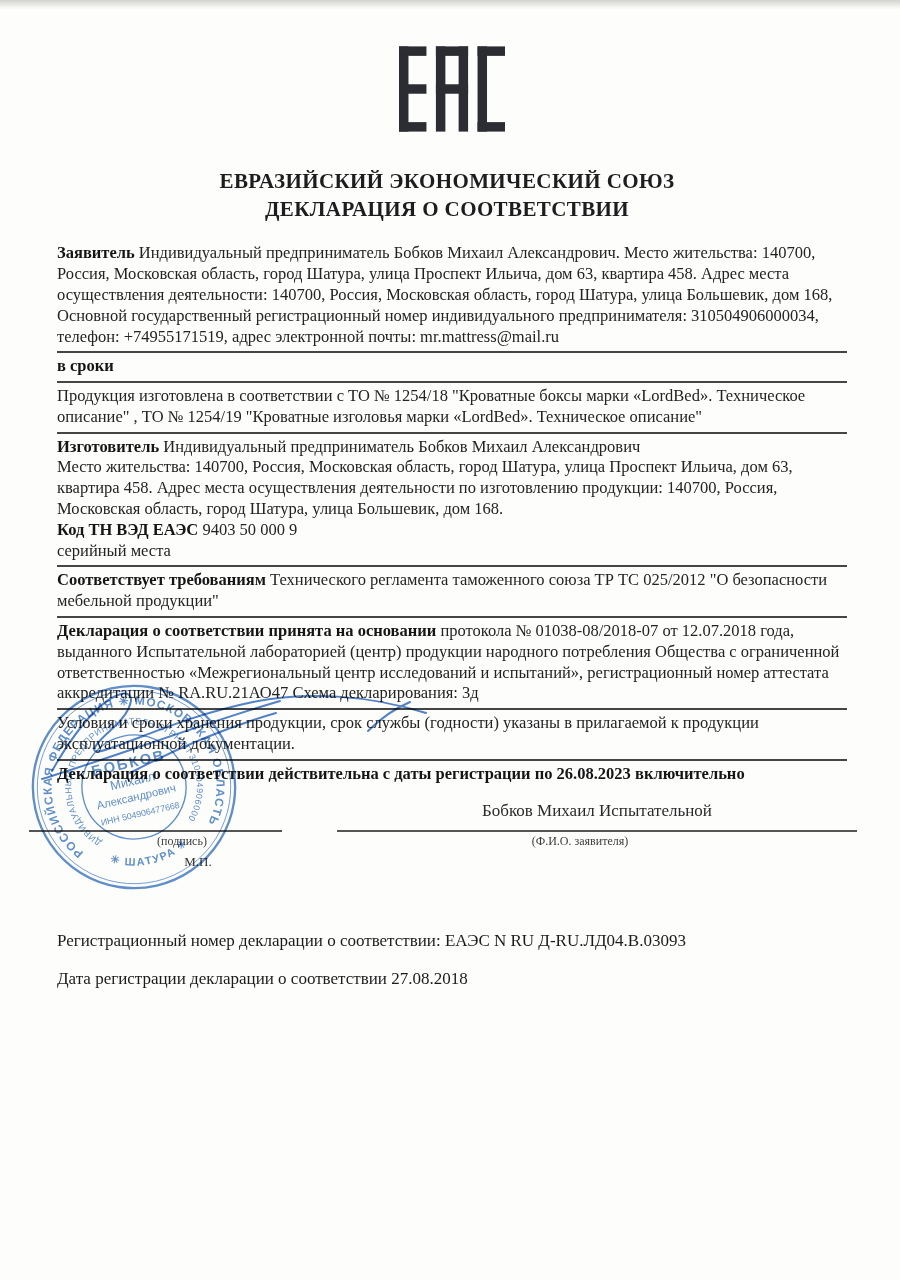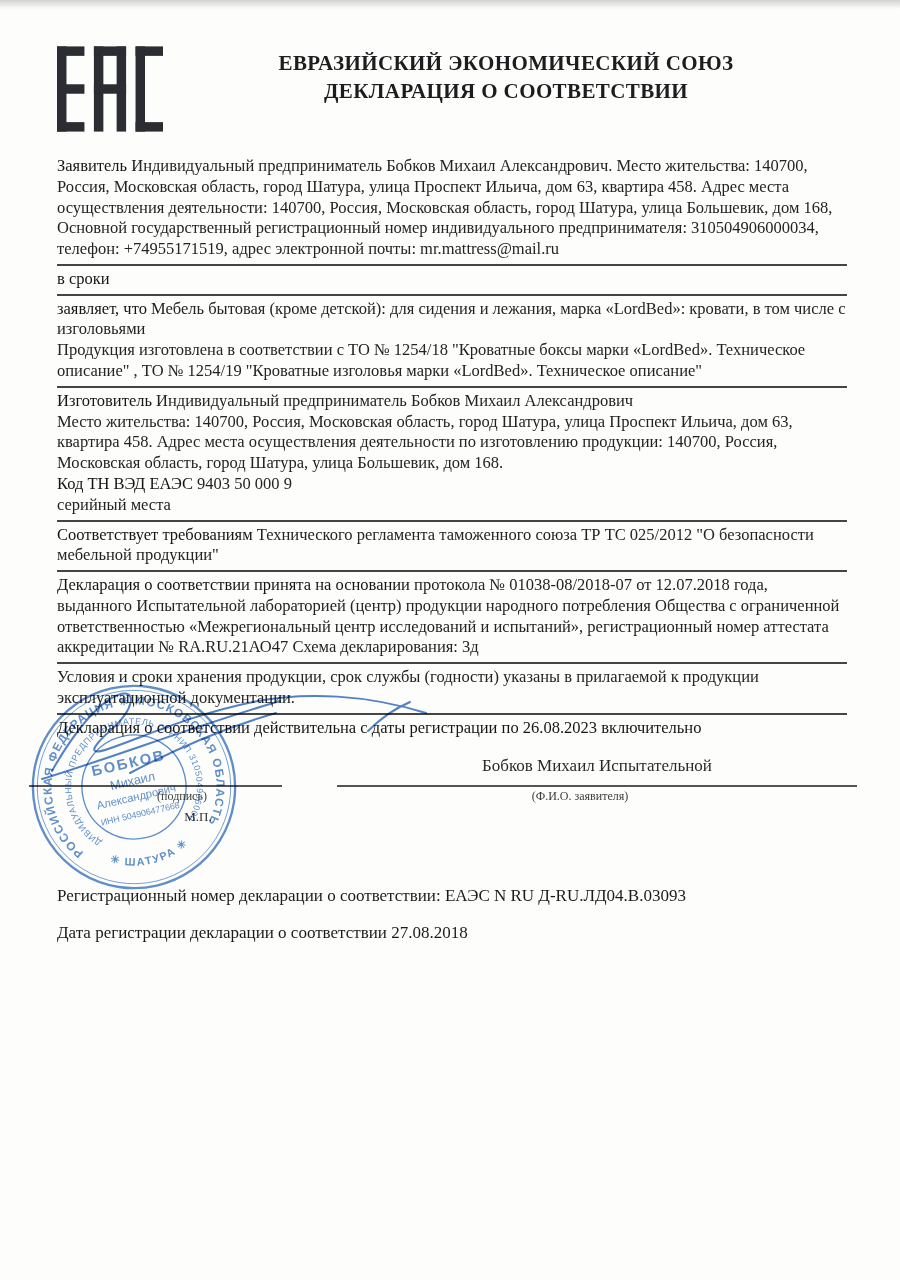--- a/index.html
+++ b/index.html
@@ -11,33 +11,33 @@
     font-family:"Liberation Serif", serif;
     color:#232323;
   }
   .scan-edge-top {
     position:absolute; top:0; left:0; right:0; height:9px;
     background:linear-gradient(#d2d2cf, #fdfdfb);
   }
   .content { position:absolute; left:57px; top:40px; width:790px; }
 
   
-  .header { display:flex; align-items:flex-start; }
+  .header { display:flex; align-items:center;flex-direction:column; }
   .logo-box { flex:0 0 118px; padding-top:6px; }
   .titles { flex:1; text-align:center; padding-top:10px; padding-right:10px; }
   .title-line {
     font-weight:bold; font-size:21px; line-height:1.32; letter-spacing:.4px;
     color:#1d1d1f;
   }
 
   
   .doc-body { margin-top:17px; font-size:16.5px; line-height:1.26; }
   .sec { padding:3px 0 4px 0; }
   .sec.rule { border-bottom:2px solid #454545; }
-  .lead { font-weight:normal; color:#151515; }
+  .lead { font-weight:bold; color:#151515; }
   .para { margin:0; }
 
   
   .sig-block { position:relative; height:112px; margin-top:2px; }
   .sig-name {
     position:absolute; top:10px; left:280px; width:520px;
     text-align:center; font-size:17px; color:#2a2a2a;
   }
   .sig-line-right { position:absolute; top:40px; left:280px; width:520px; border-top:2px solid #555; }
   .sig-caption-right {
@@ -107,21 +107,20 @@
 
       <div class="sec rule">
         <p class="para"><span class="lead">Заявитель</span> <span>Индивидуальный предприниматель Бобков Михаил Александрович. Место жительства: 140700, Россия, Московская область, город Шатура, улица Проспект Ильича, дом 63, квартира 458. Адрес места осуществления деятельности: 140700, Россия, Московская область, город Шатура, улица Большевик, дом 168, Основной государственный регистрационный номер индивидуального предпринимателя: 310504906000034, телефон: +74955171519, адрес электронной почты: mr.mattress@mail.ru</span></p>
       </div>
 
       <div class="sec rule">
         <p class="para"><span class="lead">в сроки</span></p>
       </div>
 
       <div class="sec rule">
-        <p class="para"><span class="lead">заявляет, что</span> <span>Мебель бытовая (кроме детской): для сидения и лежания, марка «LordBed»: кровати, в том числе с изголовьями</span></p>
         <p class="para">Продукция изготовлена в соответствии с ТО № 1254/18 "Кроватные боксы марки «LordBed». Техническое описание" , ТО № 1254/19 "Кроватные изголовья марки «LordBed». Техническое описание"</p>
       </div>
 
       <div class="sec rule">
         <p class="para"><span class="lead">Изготовитель</span> <span>Индивидуальный предприниматель Бобков Михаил Александрович</span></p>
         <p class="para">Место жительства: 140700, Россия, Московская область, город Шатура, улица Проспект Ильича, дом 63, квартира 458. Адрес места осуществления деятельности по изготовлению продукции: 140700, Россия, Московская область, город Шатура, улица Большевик, дом 168.</p>
         <p class="para"><span class="lead">Код ТН ВЭД ЕАЭС</span> <span>9403 50 000 9</span></p>
         <p class="para">серийный места</p>
       </div>
 

